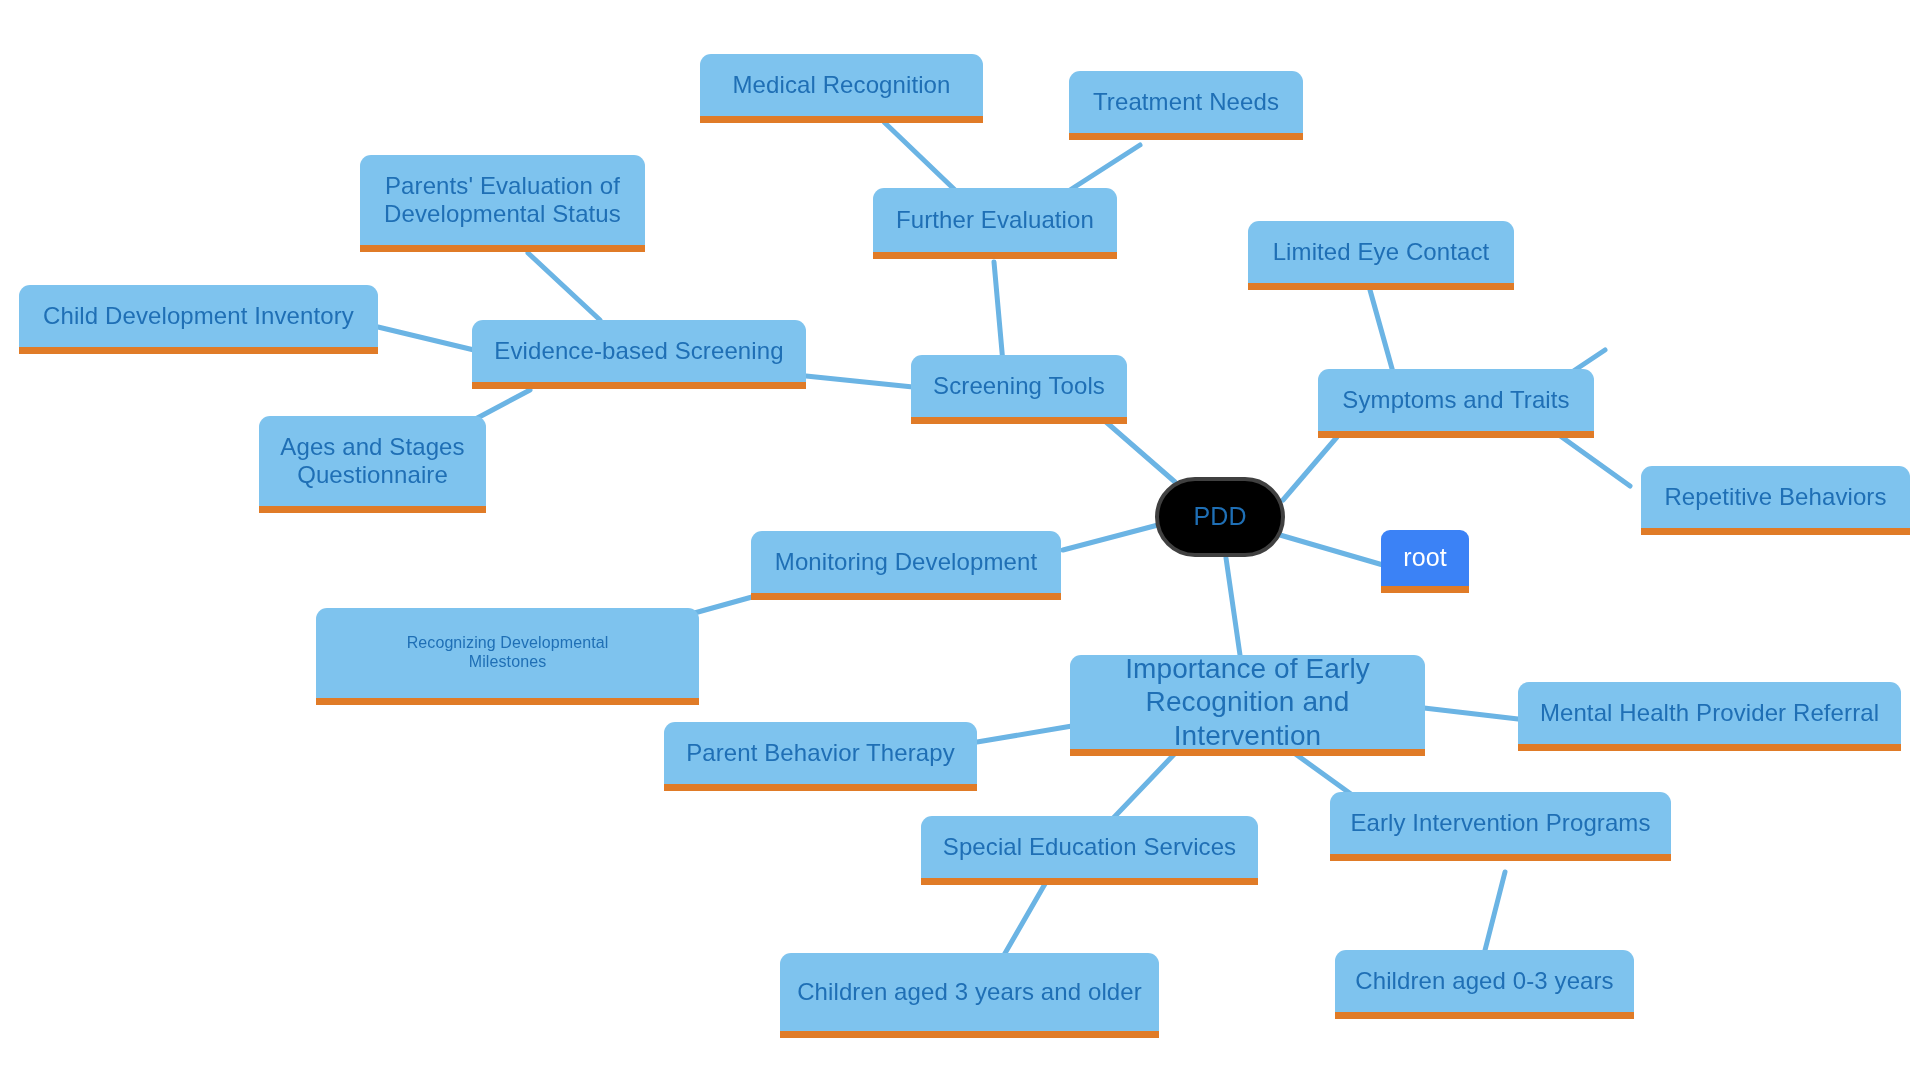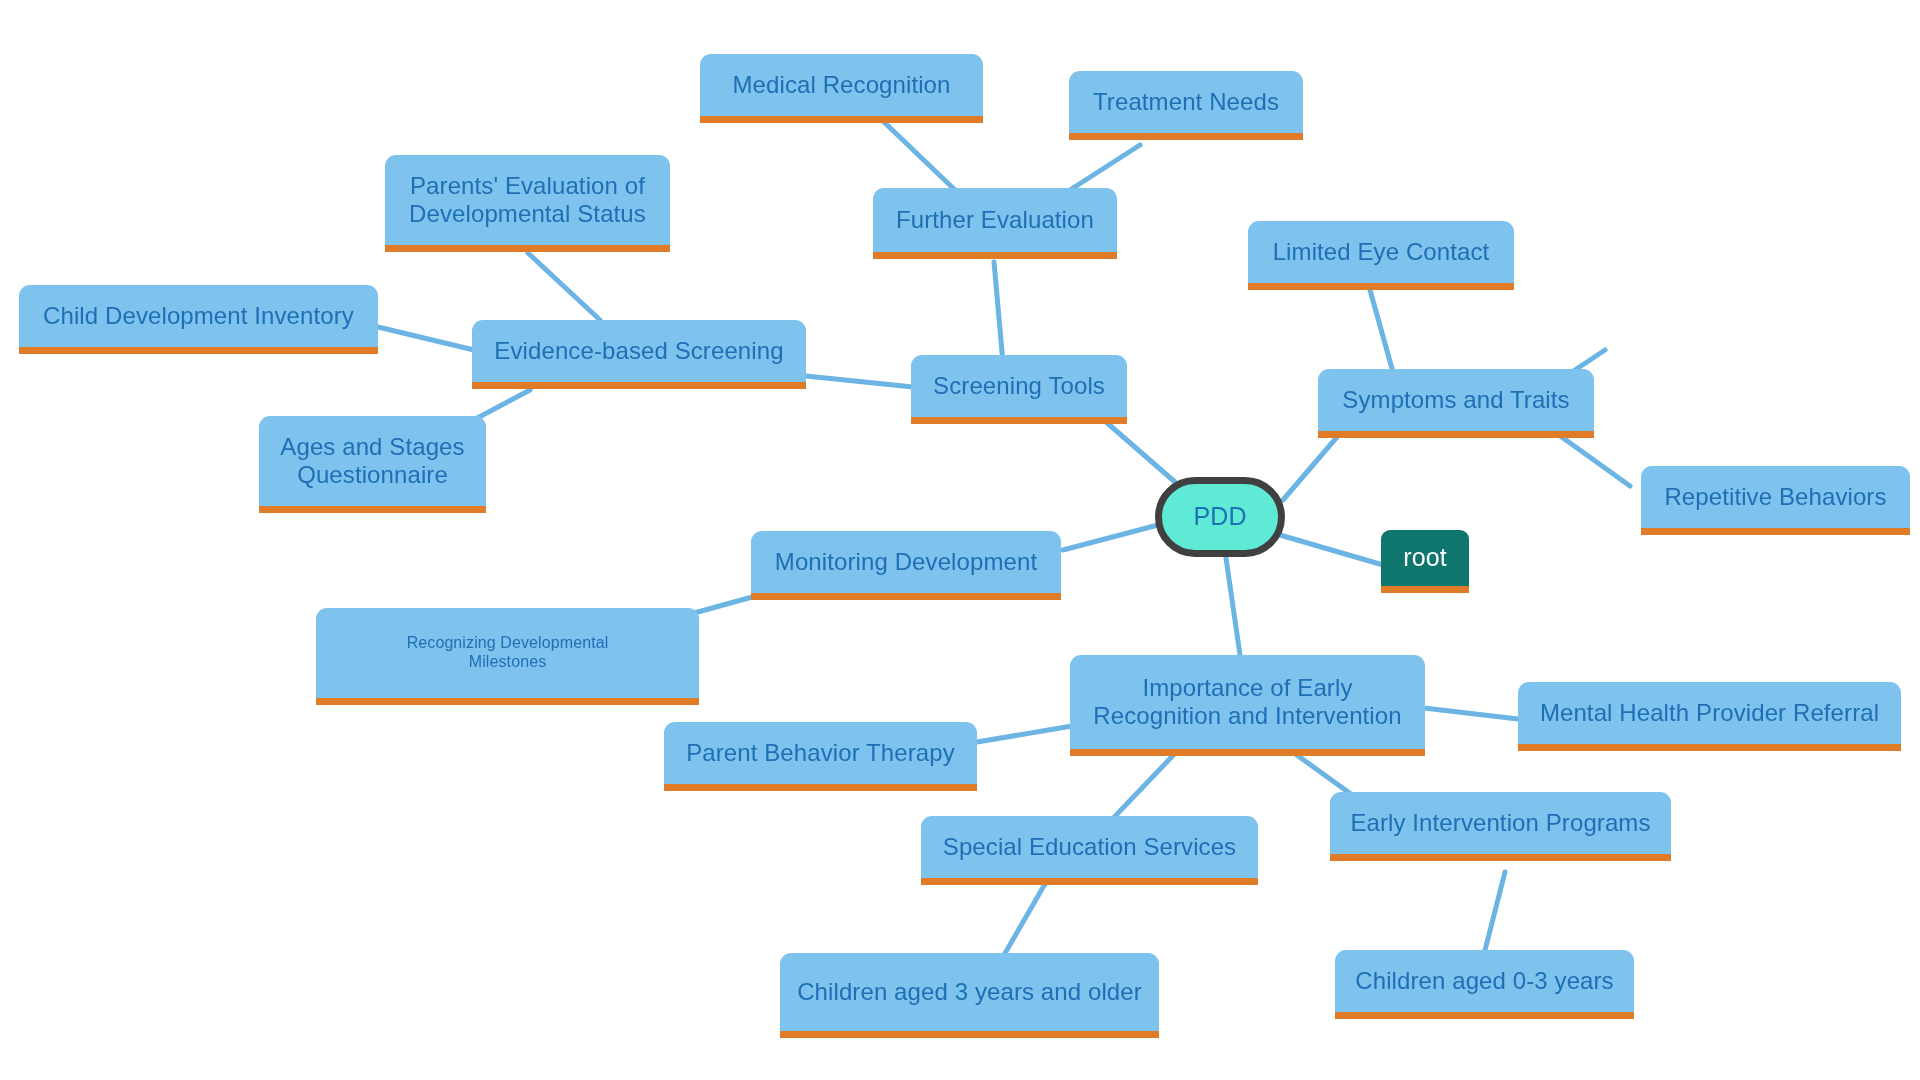--- a/index.html
+++ b/index.html
@@ -37,28 +37,28 @@
     color: #1f6fb5;
     border-radius: 11px 11px 0 0;
     border-bottom: 7px solid #e07b27;
     line-height: 1.18;
     letter-spacing: 0.1px;
     padding: 0 14px;
     white-space: pre-line;
     font-weight: 400;
   }
   .node.root-node {
-    background: #0f766e;
+    background: #3b82f6;
     color: #ffffff;
     border-radius: 9px 9px 0 0;
   }
   .node.center-node {
-    background: #5eead4;
+    background: #000000;
     color: #1f6fb5;
-    border: 7px solid #404040;
+    border: 4px solid #404040;
     border-radius: 40px;
     padding: 0 10px;
   }
 </style>
 </head>
 <body>
 
 <div id="canvas">
 
   <svg id="edge-layer" viewBox="0 0 1920 1080" width="1920" height="1080">
@@ -91,21 +91,21 @@
   <div class="node center-node" style="left:1155px; top:477px; width:130px; height:80px; font-size:25px;">PDD</div>
 
   <div class="node root-node" style="left:1381px; top:530px; width:88px; height:63px; font-size:25px;">root</div>
 
   <div class="node" style="left:700px; top:54px; width:283px; height:69px; font-size:24px;">Medical Recognition</div>
 
   <div class="node" style="left:1069px; top:71px; width:234px; height:69px; font-size:24px;">Treatment Needs</div>
 
   <div class="node" style="left:873px; top:188px; width:244px; height:71px; font-size:24px;">Further Evaluation</div>
 
-  <div class="node" style="left:360px; top:155px; width:285px; height:97px; font-size:24px;margin-left:25px;">Parents' Evaluation of
+  <div class="node" style="left:360px; top:155px; width:285px; height:97px; font-size:24px;">Parents' Evaluation of
 Developmental Status</div>
 
   <div class="node" style="left:19px; top:285px; width:359px; height:69px; font-size:24px;">Child Development Inventory</div>
 
   <div class="node" style="left:472px; top:320px; width:334px; height:69px; font-size:24px;">Evidence-based Screening</div>
 
   <div class="node" style="left:259px; top:416px; width:227px; height:97px; font-size:24px;">Ages and Stages
 Questionnaire</div>
 
   <div class="node" style="left:911px; top:355px; width:216px; height:69px; font-size:24px;">Screening Tools</div>
@@ -115,21 +115,21 @@
 
   <div class="node" style="left:1318px; top:369px; width:276px; height:69px; font-size:24px;">Symptoms and Traits</div>
 
   <div class="node" style="left:1641px; top:466px; width:269px; height:69px; font-size:24px;">Repetitive Behaviors</div>
 
   <div class="node" style="left:751px; top:531px; width:310px; height:69px; font-size:24px;">Monitoring Development</div>
 
   <div class="node" style="left:316px; top:608px; width:383px; height:97px; font-size:16px;">Recognizing Developmental
 Milestones</div>
 
-  <div class="node" style="left:1070px; top:655px; width:355px; height:101px; font-size:24px;">Importance of Early
+  <div class="node" style="left:1070px; top:655px; width:355px; height:101px; font-size:28px;">Importance of Early
 Recognition and Intervention</div>
 
   <div class="node" style="left:1518px; top:682px; width:383px; height:69px; font-size:24px;">Mental Health Provider Referral</div>
 
   <div class="node" style="left:664px; top:722px; width:313px; height:69px; font-size:24px;">Parent Behavior Therapy</div>
 
   <div class="node" style="left:921px; top:816px; width:337px; height:69px; font-size:24px;">Special Education Services</div>
 
   <div class="node" style="left:1330px; top:792px; width:341px; height:69px; font-size:24px;">Early Intervention Programs</div>
 

